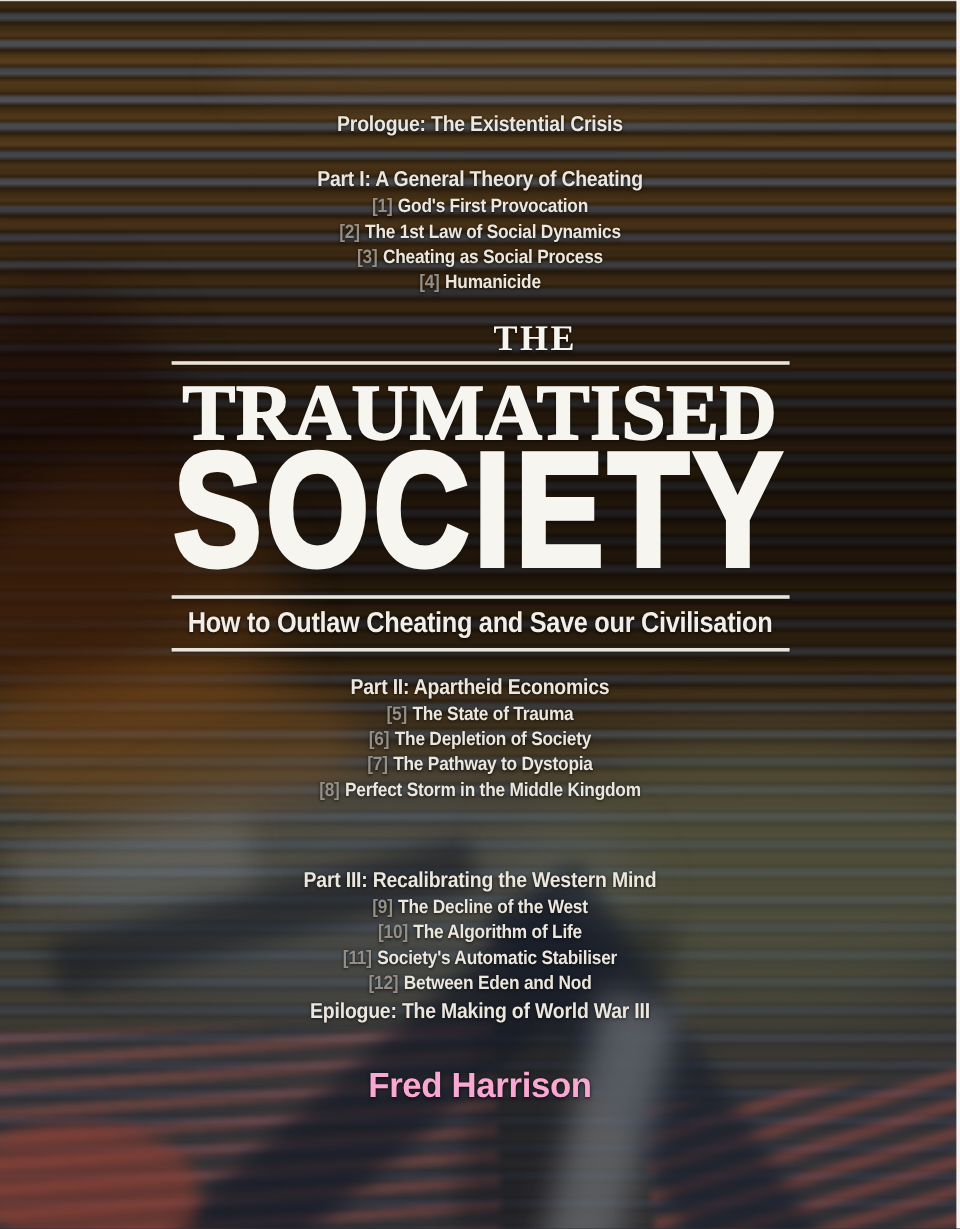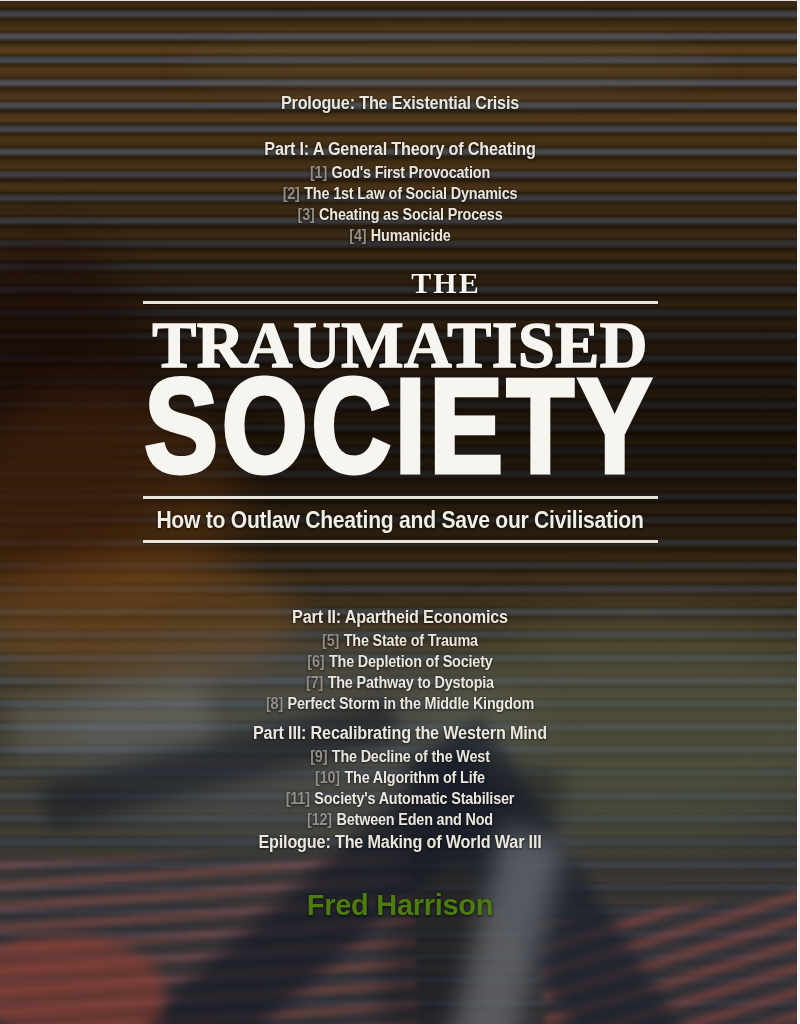--- a/index.html
+++ b/index.html
@@ -90,21 +90,21 @@
   .kicker{font-family:"Liberation Serif",serif;font-weight:bold;font-size:30px;line-height:32px;
           letter-spacing:2px;color:#f7f5f0;margin-left:46px;}
   .title1{font-family:"Liberation Serif",serif;font-weight:bold;font-size:66px;line-height:70px;
           color:#f7f5f0;letter-spacing:0.5px;-webkit-text-stroke:1.5px #f7f5f0;}
   .title2{font-weight:bold;font-size:110px;line-height:112px;color:#f7f5f0;letter-spacing:4px;
           transform:scaleY(1.22);transform-origin:center;-webkit-text-stroke:4px #f7f5f0;}
   .subtitle{font-weight:bold;font-size:24px;line-height:28px;letter-spacing:-.3px;
             transform:scaleX(0.88);transform-origin:center;color:#f2eee6;}
   .rule{position:absolute;left:143px;width:515px;height:3px;background:#e9e4da;z-index:20;
         box-shadow:0 1px 2px rgba(0,0,0,.5);}
-  .author{font-weight:bold;font-size:29px;line-height:30px;color:#4d7c0f;letter-spacing:-.3px;}
+  .author{font-weight:bold;font-size:29px;line-height:30px;color:#f9a8d4;letter-spacing:-.3px;}
 </style>
 </head>
 <body>
 
 <div id="cover">
 
   <div class="layer corrugation"></div>
   <div class="layer corrugation2"></div>
   <div class="layer shade"></div>
   <div class="layer bottomtone"></div>
@@ -143,21 +143,21 @@
   </div>
 
   <div class="txt kicker" style="top:267px">THE</div>
   <div class="rule" style="top:301px"></div>
   <div class="txt title1" style="top:310px">TRAUMATISED</div>
   <div class="txt title2" style="top:370px">SOCIETY</div>
   <div class="rule" style="top:496px"></div>
   <div class="txt subtitle" style="top:506px">How to Outlaw Cheating and Save our Civilisation</div>
   <div class="rule" style="top:540px"></div>
 
-  <div class="txt" style="top:606px">
+  <div class="txt" style="top:561px">
     <div class="toc-head cond">Part II: Apartheid Economics</div>
     <div class="toc-line cond" style="margin-top:2px">
       <span class="num">[5]</span><span>The State of Trauma</span>
     </div>
     <div class="toc-line cond">
       <span class="num">[6]</span><span>The Depletion of Society</span>
     </div>
     <div class="toc-line cond">
       <span class="num">[7]</span><span>The Pathway to Dystopia</span>
     </div>

